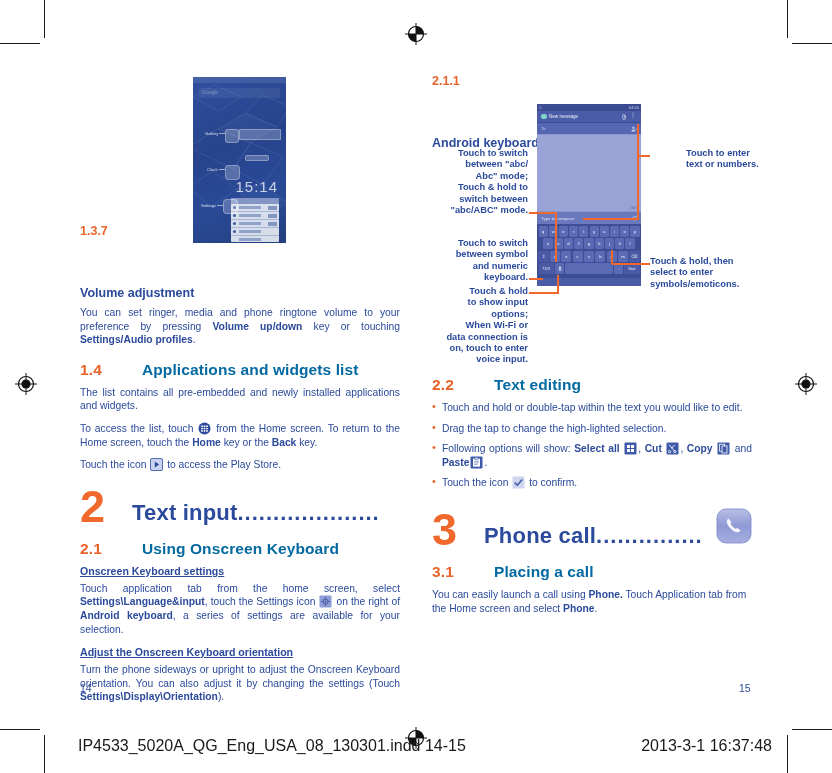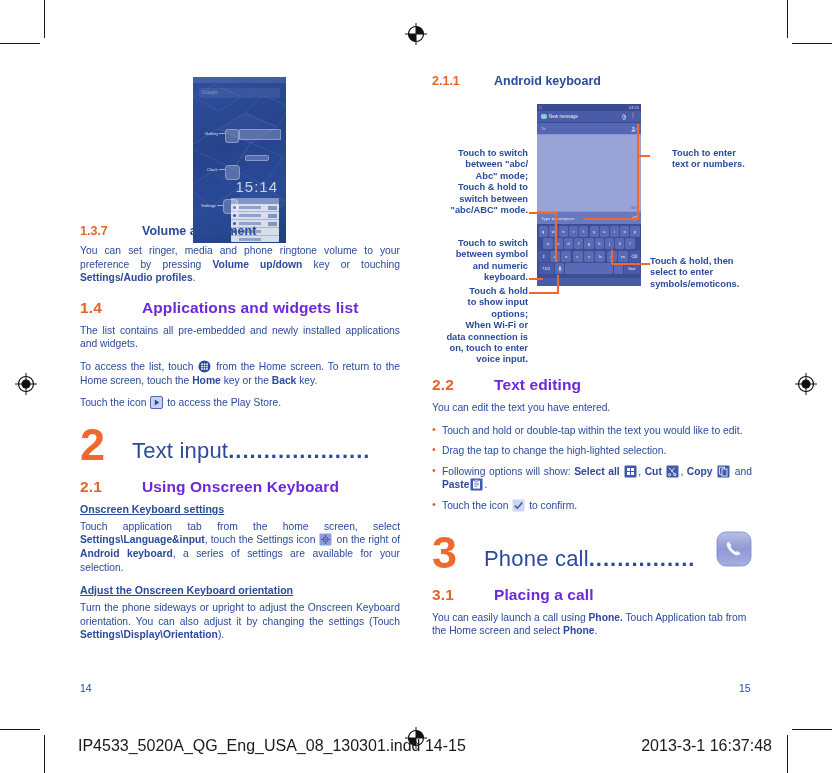--- a/index.html
+++ b/index.html
@@ -13,38 +13,38 @@
   .reg svg{display:block;}
 
   
   .col{position:absolute;top:60px;width:320px;}
   .col-left{left:80px;}
   .col-right{left:432px;}
 
   
   .h2{display:flex;align-items:baseline;margin:0 0 7px 0;}
   .h2 .num{color:#e8632a;font-weight:bold;font-size:15.5px;width:62px;flex:0 0 62px;letter-spacing:.2px;}
-  .h2 .txt{color:#6d28d9;font-weight:bold;font-size:15.5px;letter-spacing:.1px;}
-  .h3{display:flex;align-items:baseline;margin:0 0 6px 0;}
+  .h2 .txt{color:#0369a1;font-weight:bold;font-size:15.5px;letter-spacing:.1px;}
+  .h3{display:flex;align-items:baseline;margin:0 0 6px 0;flex-direction:column;}
   .h3 .num{color:#e8632a;font-weight:bold;font-size:12.5px;width:62px;flex:0 0 62px;}
   .h3 .txt{color:#2b4a9b;font-weight:bold;font-size:12.5px;}
   p{margin:0 0 9px 0;font-size:10.3px;line-height:13.6px;text-align:justify;color:#2b4a9b;}
   p.nj{text-align:left;}
   b{font-weight:bold;}
   .sub{font-weight:bold;font-size:10.6px;text-decoration:underline;margin:2px 0 5px 0;color:#2b4a9b;}
   ul{margin:0 0 6px 0;padding:0;list-style:none;}
   li{position:relative;padding-left:10px;margin-bottom:7px;font-size:10.3px;line-height:13.6px;
      text-align:justify;color:#2b4a9b;}
   li:before{content:"\2022";position:absolute;left:0;top:-1px;color:#e8632a;font-size:11px;}
 
   
   .chapter{display:flex;align-items:flex-end;margin:16px 0 14px 0;position:relative;}
   .chapter .bignum{color:#f0682b;font-weight:bold;font-size:45px;line-height:38px;
                    width:52px;flex:0 0 52px;letter-spacing:-1px;}
-  .chapter .title{color:#2b4a9b;font-weight:normal;font-size:22px;line-height:26px;
+  .chapter .title{color:#2b4a9b;font-weight:bold;font-size:22px;line-height:26px;
                   white-space:nowrap;letter-spacing:.2px;}
   .chapter .dots{color:#2b4a9b;font-weight:bold;font-size:22px;letter-spacing:1px;
                  overflow:hidden;flex:1 1 auto;line-height:26px;}
   .chapter .appicon{flex:0 0 auto;margin-left:2px;margin-bottom:1px;}
 
   
   .iicon{display:inline-block;vertical-align:-3px;width:13px;height:13px;margin:0 1px;}
   .iicon svg{display:block;}
 
   
@@ -380,21 +380,21 @@
 
   <div class="callout r" style="left:420px;top:148px;width:108px;white-space:pre-line;">Touch to switch
 between "abc/
 Abc" mode;
 Touch &amp; hold to
 switch between
 "abc/ABC" mode.</div>
   <div class="rule" style="left:529px;top:212px;width:28px;height:1.6px;"></div>
   <div class="rule" style="left:555px;top:212px;width:1.6px;height:50px;"></div>
 
-  <div class="callout l" style="left:672px;top:148px;width:120px;white-space:pre-line;">Touch to enter
+  <div class="callout l" style="left:686px;top:148px;width:120px;white-space:pre-line;">Touch to enter
 text or numbers.</div>
   <div class="rule" style="left:638px;top:155px;width:12px;height:1.6px;"></div>
   <div class="rule" style="left:637px;top:124px;width:1.6px;height:96px;"></div>
   <div class="rule" style="left:583px;top:218px;width:55px;height:1.6px;"></div>
 
   <div class="callout r" style="left:420px;top:238px;width:108px;white-space:pre-line;">Touch to switch
 between symbol
 and numeric
 keyboard.</div>
   <div class="rule" style="left:529px;top:278px;width:14px;height:1.6px;"></div>
@@ -414,21 +414,20 @@
 symbols/emoticons.</div>
   <div class="rule" style="left:612px;top:263px;width:38px;height:1.6px;"></div>
   <div class="rule" style="left:611px;top:250px;width:1.6px;height:14px;"></div>
 
   <div class="col col-right" style="top:376px;">
 
     <div class="h2">
       <span class="num">2.2</span>
       <span class="txt">Text editing</span>
     </div>
-    <p class="nj">You can edit the text you have entered.</p>
 
     <ul>
       <li>Touch and hold or double-tap within the text you would like to edit.</li>
       <li style="text-align:left;">Drag the tap to change the high-lighted selection.</li>
       <li>
         <span>Following options will show: </span><b>Select all</b>
         <span class="iicon"><svg width="13" height="13" viewBox="0 0 13 13">
               <rect x="0.5" y="0.5" width="12" height="12" rx="1" fill="#3f5aa8"></rect>
               <g fill="#fff">
                 <rect x="3" y="3" width="3" height="3"></rect>

